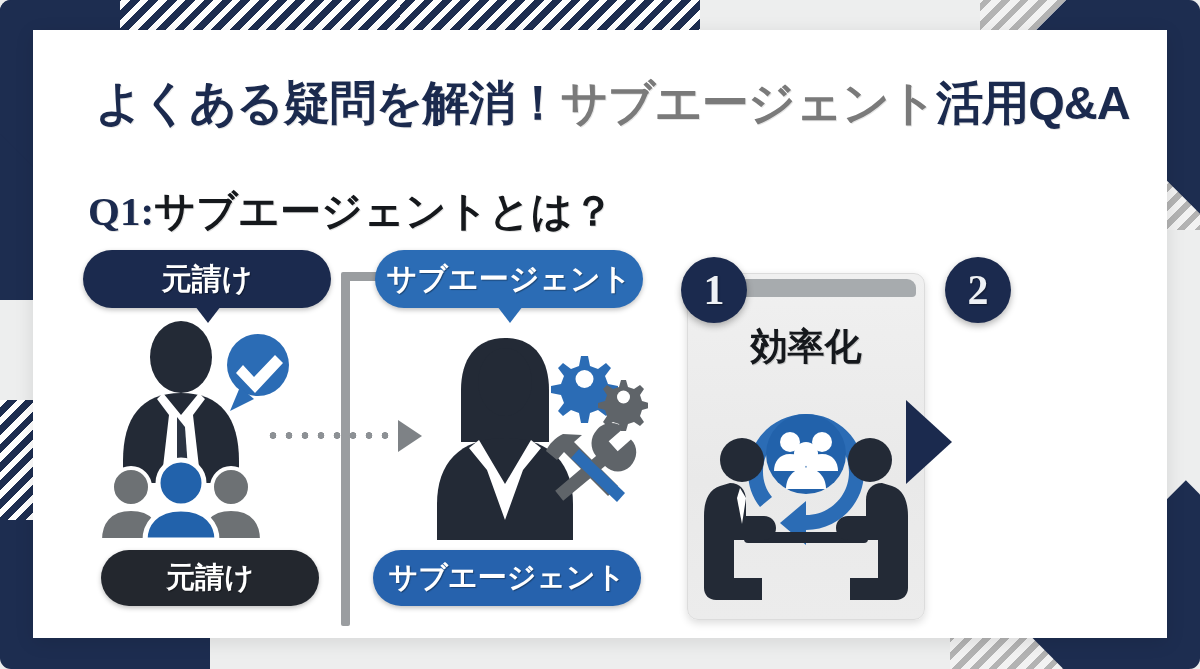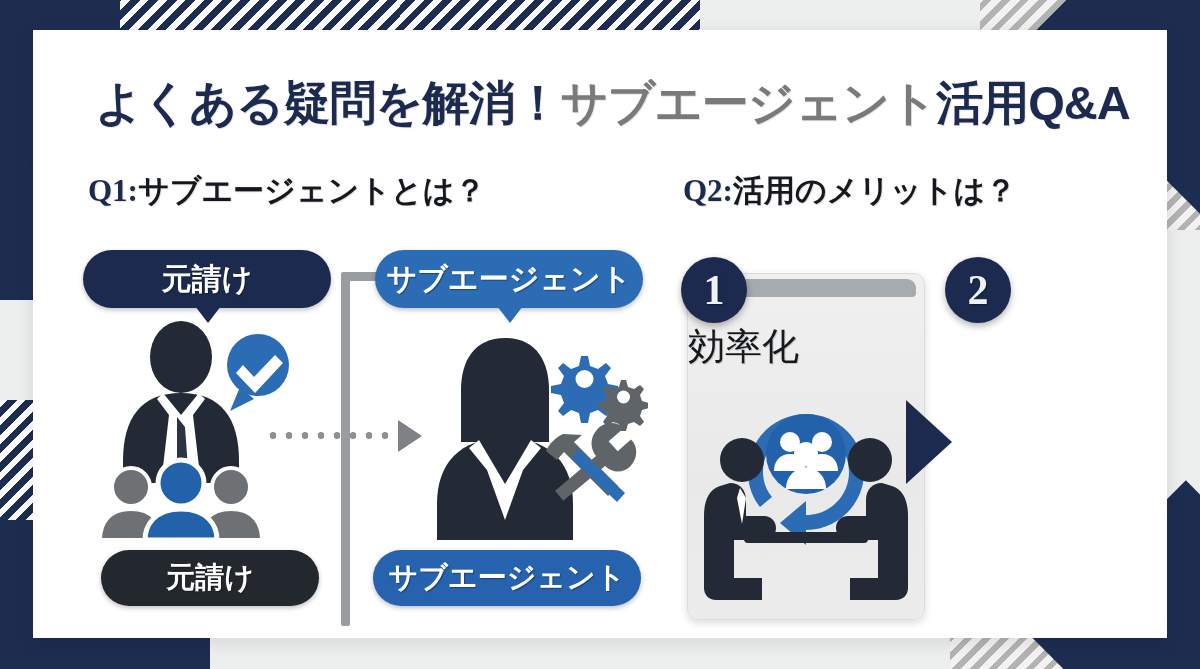--- a/index.html
+++ b/index.html
@@ -2,21 +2,21 @@
 <html><head>
 <meta charset="utf-8">
 <style>
   html,body{margin:0;padding:0;}
   body{
     width:1200px;height:669px;
     background:#eceded;
     font-family:"Liberation Sans","DejaVu Sans",sans-serif;
     overflow:hidden;
   }
-  #stage{position:relative;width:1200px;height:669px;overflow:hidden;background:#edeeee;}
+  #stage{position:relative;width:1200px;height:669px;overflow:hidden;background:#edeeee;border-radius:11px;}
 
   
   .deco{position:absolute;pointer-events:none;}
 
   .stripe-navy{
     background-image:repeating-linear-gradient(-45deg,
       #1d2d50 0px,#1d2d50 7px,
       #ffffff 7px,#ffffff 13px);
   }
   .stripe-gray{
@@ -53,22 +53,23 @@
     position:absolute;left:62px;top:42px;width:1080px;
     font-size:47px;font-weight:bold;letter-spacing:-1px;
     white-space:nowrap;
     text-shadow:1px 1px 0 rgba(0,0,0,.10);
   }
   .t-navy{color:#1b2a4e;}
   .t-gray{color:#7a7a7a;}
 
   
   .q-head{
-    position:absolute;font-size:31px;font-weight:bold;white-space:nowrap;
+    position:absolute;font-size:41px;font-weight:bold;white-space:nowrap;
     text-shadow:1px 1px 0 rgba(0,0,0,.12);
+    margin-top:14px;
   }
   #q1-head{left:55px;top:140px;}
   #q2-head{left:650px;top:140px;}
   .q-tag{color:#1b2a4e;font-family:"Liberation Serif","DejaVu Serif",serif;font-weight:bold;}
   .q-text{color:#15181c;}
 
   
   #q1{position:absolute;left:50px;top:210px;width:580px;height:390px;text-decoration:underline;}
 
   
@@ -126,22 +127,22 @@
     border:1px solid #dcdcdc;border-radius:11px;
     box-shadow:0 3px 9px rgba(0,0,0,.14);
   }
   .mcard-bar{
     position:absolute;left:8px;top:5px;right:8px;height:18px;
     background:#a7abae;border-radius:9px 9px 4px 4px;
   }
   #mcard1{left:6px;}
   #mcard2{left:270px;}
   .mlabel{
-    position:absolute;left:0;right:0;top:48px;text-align:left;
-    font-size:37px;font-weight:normal;color:#15181c;
+    position:absolute;left:0;right:0;top:48px;text-align:center;
+    font-size:37px;font-weight:bold;color:#15181c;
     text-shadow:1px 1px 0 rgba(0,0,0,.16);
   }
   .num-badge{
     position:absolute;width:66px;height:66px;border-radius:50%;
     background:#1b2a4e;color:#eef1f5;
     display:flex;align-items:center;justify-content:center;
     font-size:42px;font-weight:bold;
     font-family:"Liberation Serif","DejaVu Serif",serif;
     box-shadow:0 3px 7px rgba(0,0,0,.3);
     text-shadow:1px 1px 2px rgba(0,0,0,.4);
@@ -177,23 +178,20 @@
   <div id="card">
 
     <div id="title">
       <span class="t-navy">よくある疑問を解消！</span><span class="t-gray">サブエージェント</span><span class="t-navy">活用Q&amp;A</span>
     </div>
 
     <div class="q-head" id="q1-head">
       <span class="q-tag">Q1:</span><span class="q-text">サブエージェントとは？</span>
     </div>
 
-    <div class="q-head" id="q2-head">
-      <span class="q-tag">Q2:</span><span class="q-text">活用のメリットは？</span>
-    </div>
 
     <div id="q1">
 
       <div id="q1-divider-top"></div>
       <div id="q1-divider"></div>
 
       <div class="badge" id="b-moto-top">
         <span>元請け</span>
         <span class="tail"></span>
       </div>

